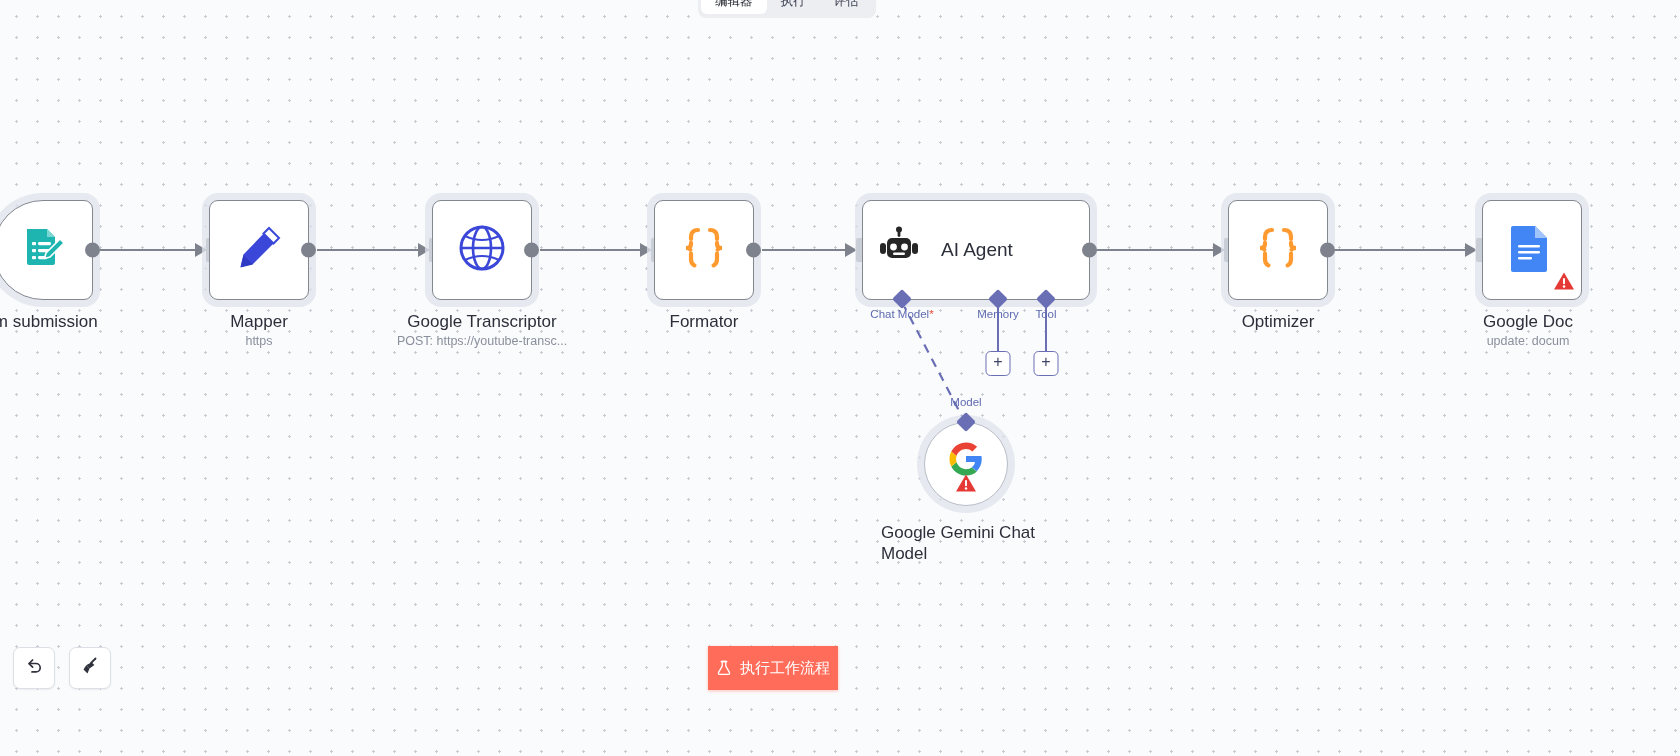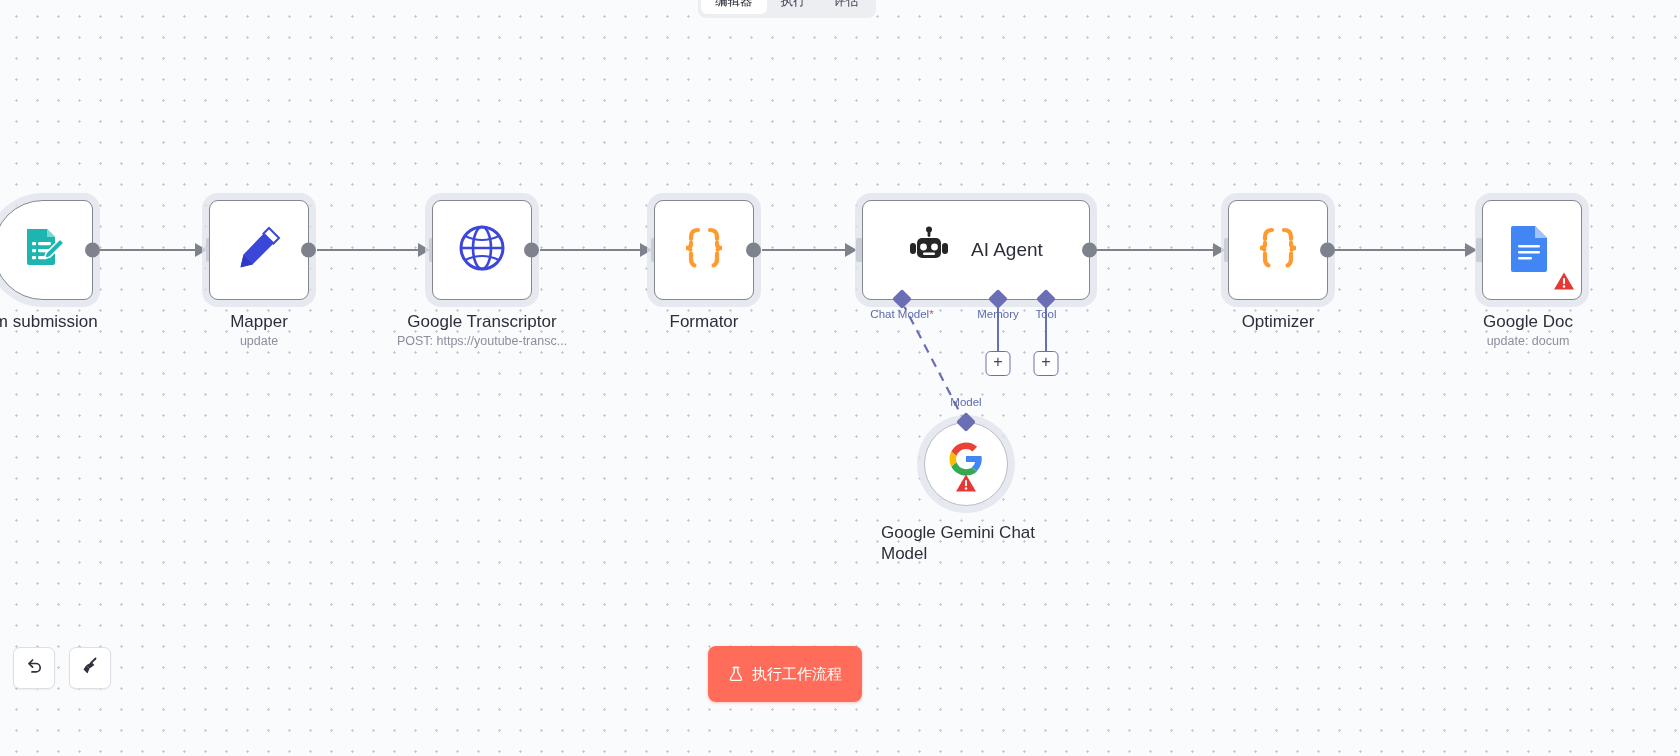--- a/index.html
+++ b/index.html
@@ -56,21 +56,21 @@
     background: #ffffff;
     border: 1.6px solid #83878f;
     border-radius: 9px;
     box-shadow: 0 0 0 7px rgba(223,227,236,0.75);
     display: flex;
     align-items: center;
     justify-content: center;
     box-sizing: border-box;
   }
   .node-sq { width: 100px; height: 100px; }
-  .node-wide { width: 228px; height: 100px; justify-content: flex-start; padding-left: 44px; gap: 20px; }
+  .node-wide { width: 228px; height: 100px; justify-content: flex-start; padding-left: 14px; gap: 20px; }
   .node-trigger {
     width: 100px; height: 100px;
     border-radius: 9px 9px 9px 9px;
     border-top-left-radius: 50px;
     border-bottom-left-radius: 50px;
   }
   .node-label {
     position: absolute;
     left: 50%;
     transform: translateX(-50%);
@@ -166,27 +166,27 @@
     background: #ffffff;
     border: 1px solid #dcdfe6;
     border-radius: 7px;
     display: flex; align-items: center; justify-content: center;
     box-shadow: 0 1px 2px rgba(20,24,40,0.06);
     box-sizing: border-box;
   }
   .exec-btn {
     position: absolute;
     left: 708px; top: 646px;
-    height: 56px;
+    height: 44px;
     background: #ff6d5a;
     color: #ffffff;
     border: none;
-    border-radius: 8px;
+    border-radius: 0;
     display: flex; align-items: center; gap: 8px;
-    padding: 0 20px;
+    padding: 0 8px;
     font-size: 15px;
     font-family: "Liberation Sans", sans-serif;
     box-shadow: 0 1px 3px rgba(255,109,90,0.4);
     cursor: pointer;
   }
 </style>
 </head>
 <body>
 
 <div id="canvas">
@@ -254,21 +254,21 @@
       <span style="display:block;">
         <svg width="52" height="52" viewBox="0 0 52 52">
           <path d="M36 6 l10 10 -26 26 -12.5 3 3 -12.5 Z" fill="#3b47d8"></path>
           <path d="M36 6 l10 10 -5.5 5.5 -10 -10 Z" fill="#ffffff" stroke="#3b47d8" stroke-width="2"></path>
           <path d="M7.5 45.5 l3 -12.5 9.5 9.5 Z" fill="#2f3ac4"></path>
         </svg>
       </span>
       <div class="dot-out"></div>
     </div>
     <div class="node-label">Mapper</div>
-    <div class="node-sub">update</div>
+    <div class="node-sub">https</div>
   </div>
 
   <div class="node" style="left:432px; top:200px;">
     <div class="node-box node-sq">
       <span style="display:block;">
         <svg width="50" height="50" viewBox="0 0 50 50">
           <circle cx="25" cy="25" r="21" fill="none" stroke="#3b47d8" stroke-width="3"></circle>
           <ellipse cx="25" cy="25" rx="9" ry="21" fill="none" stroke="#3b47d8" stroke-width="2.6"></ellipse>
           <line x1="4" y1="25" x2="46" y2="25" stroke="#3b47d8" stroke-width="2.6"></line>
           <path d="M8 13 Q25 21 42 13" fill="none" stroke="#3b47d8" stroke-width="2.2"></path>

